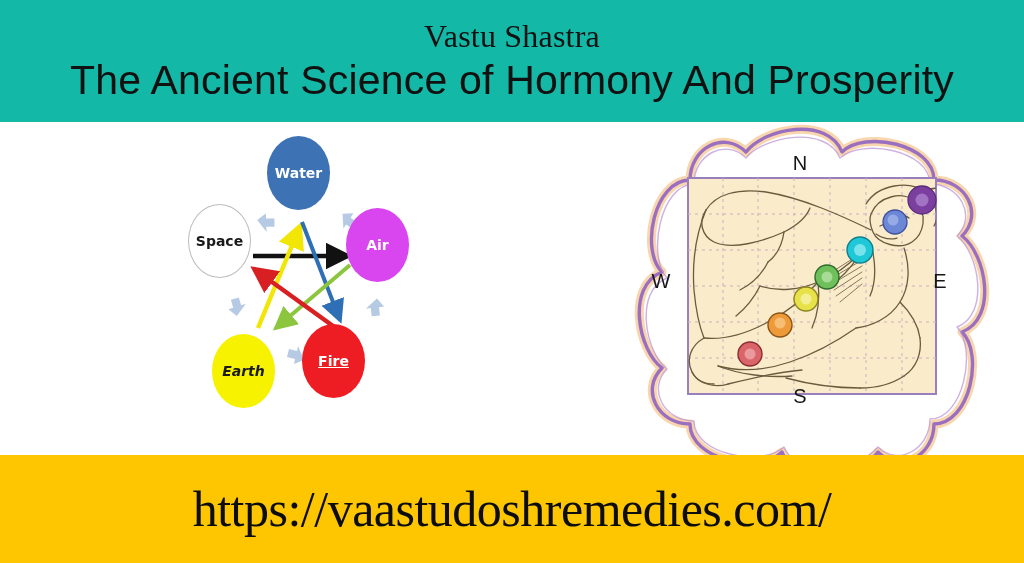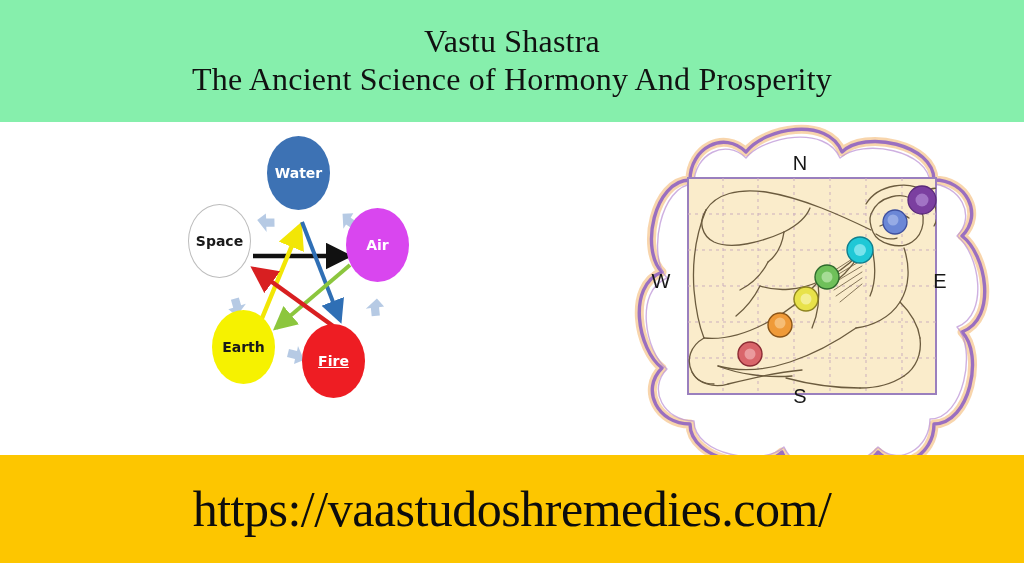--- a/index.html
+++ b/index.html
@@ -18,36 +18,36 @@
     overflow: hidden;
   }
 
   
   .header-band {
     position: absolute;
     left: 0;
     top: 0;
     width: 1024px;
     height: 122px;
-    background: #86efac;
+    background: #14b8a6;
     display: flex;
     flex-direction: column;
     align-items: center;
     justify-content: center;
   }
   .header-line1 {
     font-family: "Liberation Serif", "DejaVu Serif", serif;
     font-size: 32px;
     color: #111111;
     line-height: 1.18;
     letter-spacing: 0.2px;
   }
   .header-line2 {
-    font-family: Liberation Serif, serif;
-    font-size: 32px;
+    font-family: Liberation Sans, sans-serif;
+    font-size: 41px;
     color: #111111;
     line-height: 1.18;
     letter-spacing: 0.2px;
   }
 
   
   .footer-band {
     position: absolute;
     left: 0;
     top: 455px;
@@ -107,24 +107,25 @@
     color: #ffffff;
   }
   .el-fire {
     left: 132px; top: 194px;
     width: 63px; height: 74px;
     background: #ee1d23;
     color: #ffffff;
     text-decoration: underline;
   }
   .el-earth {
-    left: 42px; top: 180px;
+    left: 42px; top: 204px;
     width: 63px; height: 74px;
     background: #f6f200;
     color: #1a1a1a;
+    font-style: italic;
   }
   .el-space {
     left: 18px; top: 74px;
     width: 63px; height: 74px;
     background: #ffffff;
     border: 1.5px solid #bdbdbd;
     color: #1a1a1a;
     box-sizing: border-box;
     text-align: center;
   }

